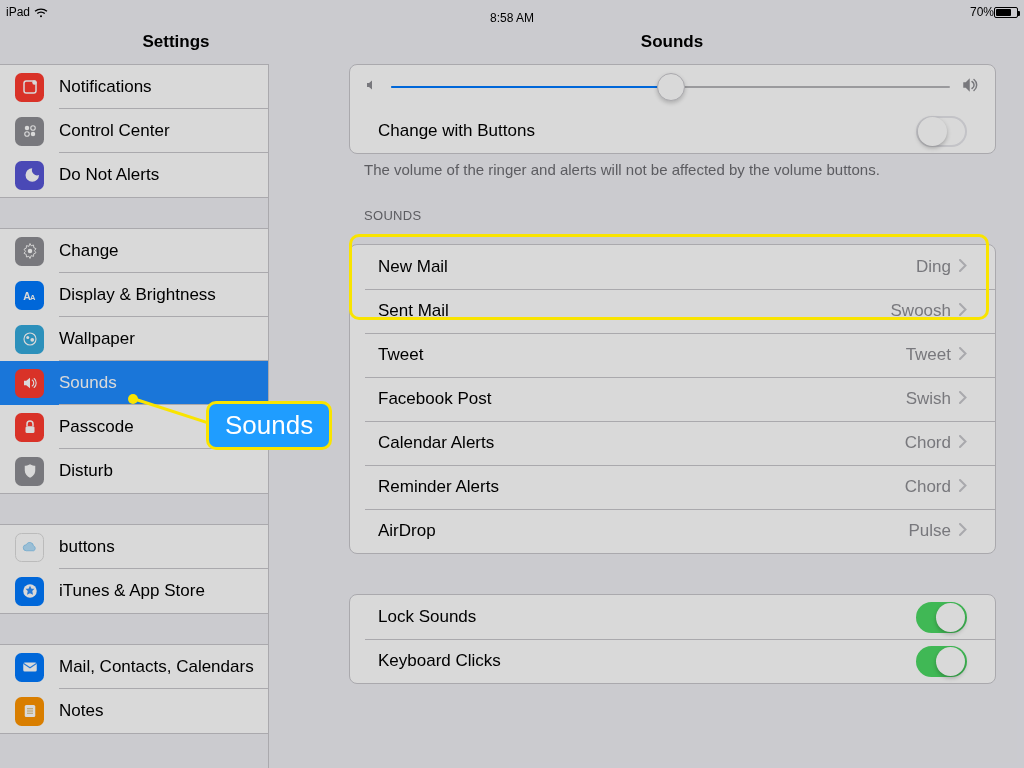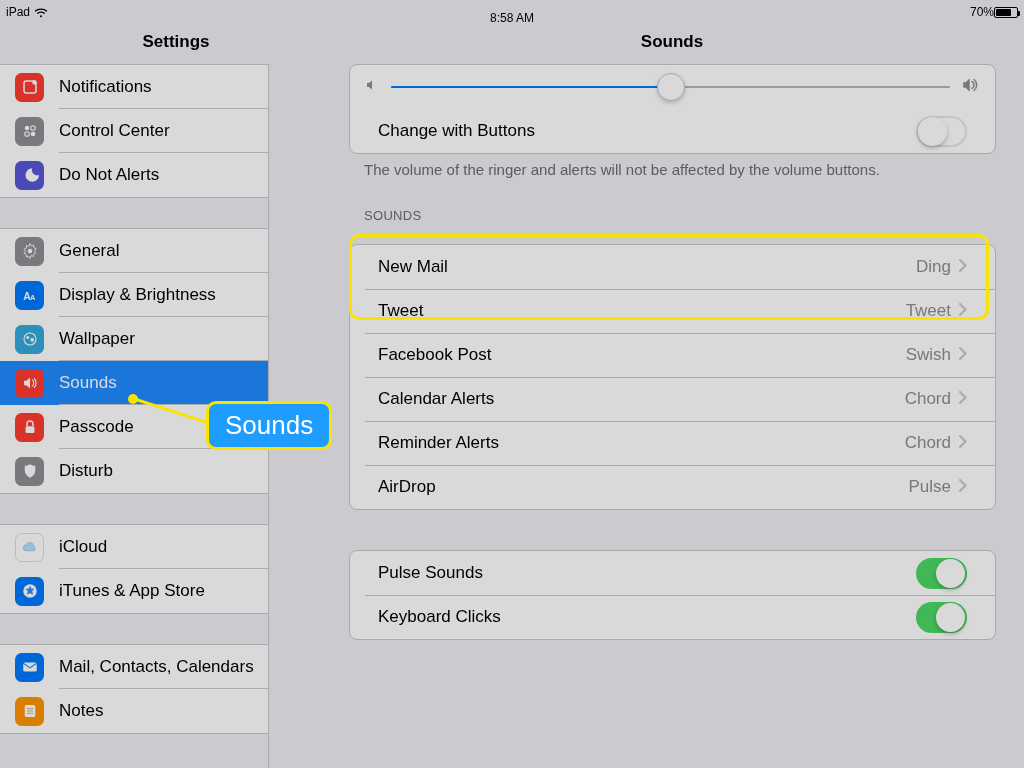--- a/index.html
+++ b/index.html
@@ -141,21 +141,21 @@
           </div>
         </div>
         <div class="sidebar-group" style="margin-top: 30px;">
           <div class="sb-item">
             <div class="sb-icon bg-grey">
               <svg viewBox="0 0 24 24">
                 <circle cx="12" cy="12" r="3" fill="#fff"></circle>
                 <path d="M12 2l1.5 3 3.2-1 .3 3.4 3 1.5-2 2.7 2 2.7-3 1.5-.3 3.4-3.2-1L12 22l-1.5-3-3.2 1-.3-3.4-3-1.5 2-2.7-2-2.7 3-1.5.3-3.4 3.2 1z" fill="none" stroke="#fff" stroke-width="1.2"></path>
               </svg>
             </div>
-            <span class="label">General</span>
+            <span class="label">Change</span>
             <div class="sep"></div>
           </div>
           <div class="sb-item">
             <div class="sb-icon bg-blue">
               <svg viewBox="0 0 24 24">
                 <text x="3" y="18" font-size="14" font-weight="bold" fill="#fff">A</text>
                 <text x="12" y="18" font-size="10" font-weight="bold" fill="#fff">A</text>
               </svg>
             </div>
             <span class="label">Display &amp; Brightness</span>
@@ -201,21 +201,21 @@
             <span class="label">Disturb</span>
           </div>
         </div>
         <div class="sidebar-group" style="margin-top: 30px;">
           <div class="sb-item">
             <div class="sb-icon bg-white">
               <svg viewBox="0 0 24 24">
                 <path d="M7 17a4 4 0 010-8 5 5 0 019.6 1.5A3.5 3.5 0 0117 17z" fill="#b6e0fb" stroke="#7fc6f2"></path>
               </svg>
             </div>
-            <span class="label">iCloud</span>
+            <span class="label">buttons</span>
             <div class="sep"></div>
           </div>
           <div class="sb-item">
             <div class="sb-icon bg-blue">
               <svg viewBox="0 0 24 24">
                 <circle cx="12" cy="12" r="9" fill="#fff"></circle>
                 <path d="M12 5l2 4h4l-3 3 1 5-4-2-4 2 1-5-3-3h4z" fill="#2b8fff"></path>
               </svg>
             </div>
             <span class="label">iTunes &amp; App Store</span>
@@ -286,20 +286,28 @@
       <div class="card" id="sound-card-1">
           <div class="row">
             <span class="label">New Mail</span>
             <span class="spacer"></span>
             <span class="value">Ding</span>
             <span class="chev"><svg width="8" height="13" viewBox="0 0 8 13">
                 <path d="M1 1l5.5 5.5L1 12" stroke="#c7c7cc" stroke-width="2" fill="none" stroke-linecap="round"></path>
               </svg></span>
           </div>
           <div class="row">
+            <span class="label">Sent Mail</span>
+            <span class="spacer"></span>
+            <span class="value">Swoosh</span>
+            <span class="chev"><svg width="8" height="13" viewBox="0 0 8 13">
+                <path d="M1 1l5.5 5.5L1 12" stroke="#c7c7cc" stroke-width="2" fill="none" stroke-linecap="round"></path>
+              </svg></span>
+          </div>
+          <div class="row">
             <span class="label">Tweet</span>
             <span class="spacer"></span>
             <span class="value">Tweet</span>
             <span class="chev"><svg width="8" height="13" viewBox="0 0 8 13">
                 <path d="M1 1l5.5 5.5L1 12" stroke="#c7c7cc" stroke-width="2" fill="none" stroke-linecap="round"></path>
               </svg></span>
           </div>
           <div class="row">
             <span class="label">Facebook Post</span>
             <span class="spacer"></span>
@@ -331,21 +339,21 @@
             <span class="chev"><svg width="8" height="13" viewBox="0 0 8 13">
                 <path d="M1 1l5.5 5.5L1 12" stroke="#c7c7cc" stroke-width="2" fill="none" stroke-linecap="round"></path>
               </svg></span>
           </div>
         </div>
 
       <div style="height:40px"></div>
 
       <div class="card" id="toggle-card">
           <div class="row">
-            <span class="label">Pulse Sounds</span>
+            <span class="label">Lock Sounds</span>
             <span class="spacer"></span>
             <span class="toggle on">
               <span class="knob"></span>
             </span>
           </div>
           <div class="row">
             <span class="label">Keyboard Clicks</span>
             <span class="spacer"></span>
             <span class="toggle on">
               <span class="knob"></span>

